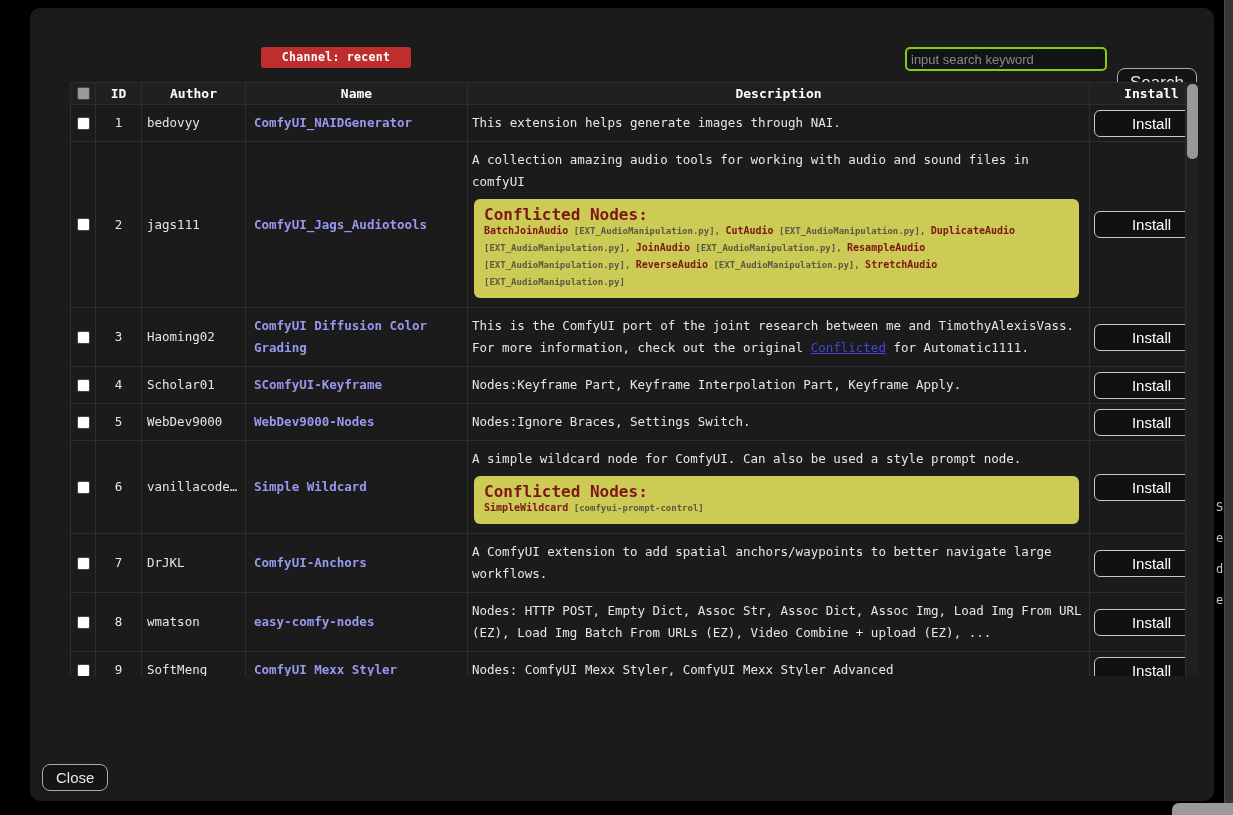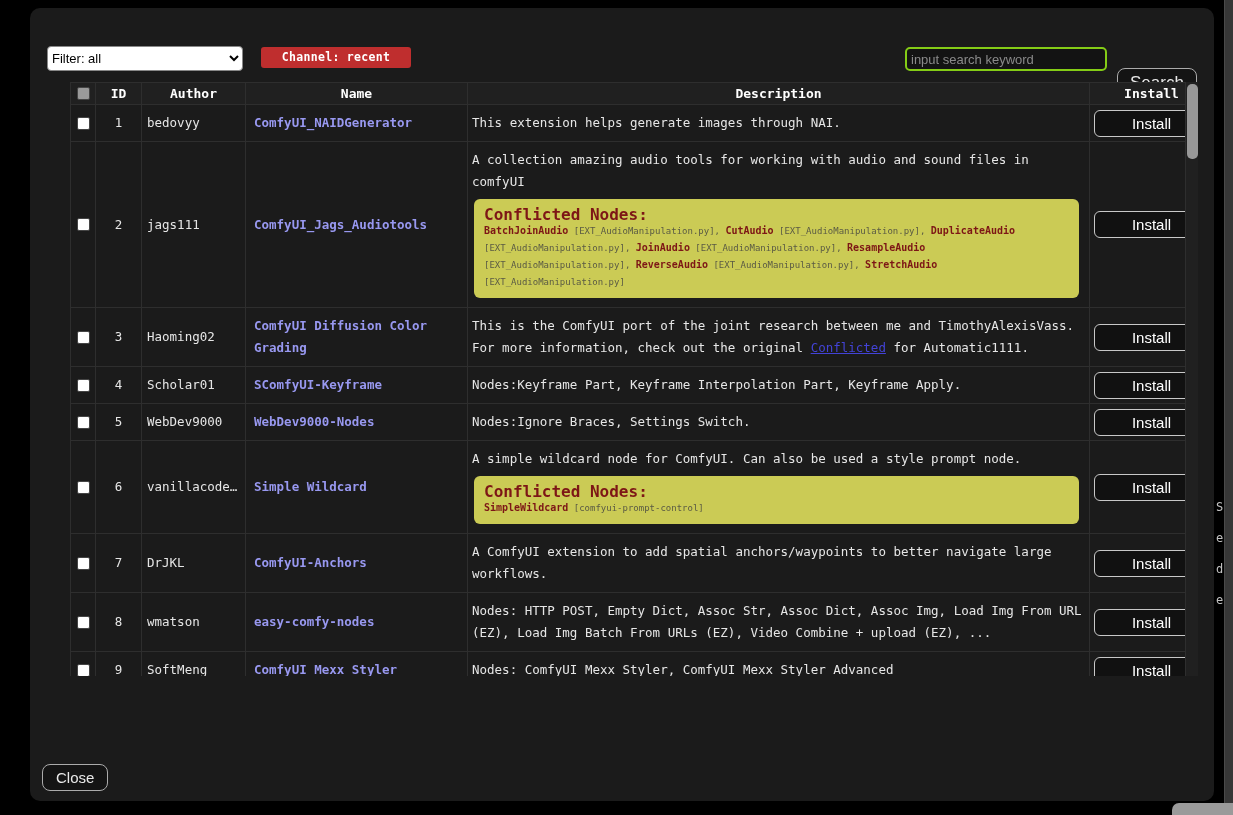--- a/index.html
+++ b/index.html
@@ -74,21 +74,21 @@
     font: 15px "Liberation Sans", sans-serif; cursor: pointer;
   }
 
   
   .conflict {
     background: #cbcb55; border-radius: 6px; margin: 6px 4px 2px 2px;
     padding: 8px 10px; color: #7d1616; line-height: 15px;
   }
   .conflict .ct { display: block; font-weight: bold; font-size: 16px; }
   .conflict b  { font-size: 10px; }
-  .conflict .cs { font-size: 9px; color: #5a5a44; font-weight: normal; }
+  .conflict .cs { font-size: 9px; color: #5a5a44; font-weight: bold; }
 
   
   .vscroll-track {
     position: absolute; right: 0; top: 0; width: 13px; height: 100%;
     background: #202020; border-left: 1px solid #2e2e2e;
   }
   .vscroll-thumb {
     position: absolute; top: 2px; left: 1px; width: 11px; height: 75px;
     background: #989898; border-radius: 5px; cursor: grab;
   }
@@ -106,23 +106,20 @@
   .corner-thumb {
     position: absolute; left: 1172px; top: 803px; width: 70px; height: 22px;
     background: #9a9a9a; border-radius: 7px; cursor: grab;
   }
 </style>
 </head>
 <body>
 
 <div class="dialog">
 
-  <select class="filter-select">
-    <option>Filter: all</option>
-  </select>
 
   <div class="channel-badge">Channel: recent</div>
 
   <input class="search-input" type="text" placeholder="input search keyword" style="">
 
   <button class="btn search-btn">Search</button>
 
   <div class="table-wrap">
     <table>
       <colgroup>

